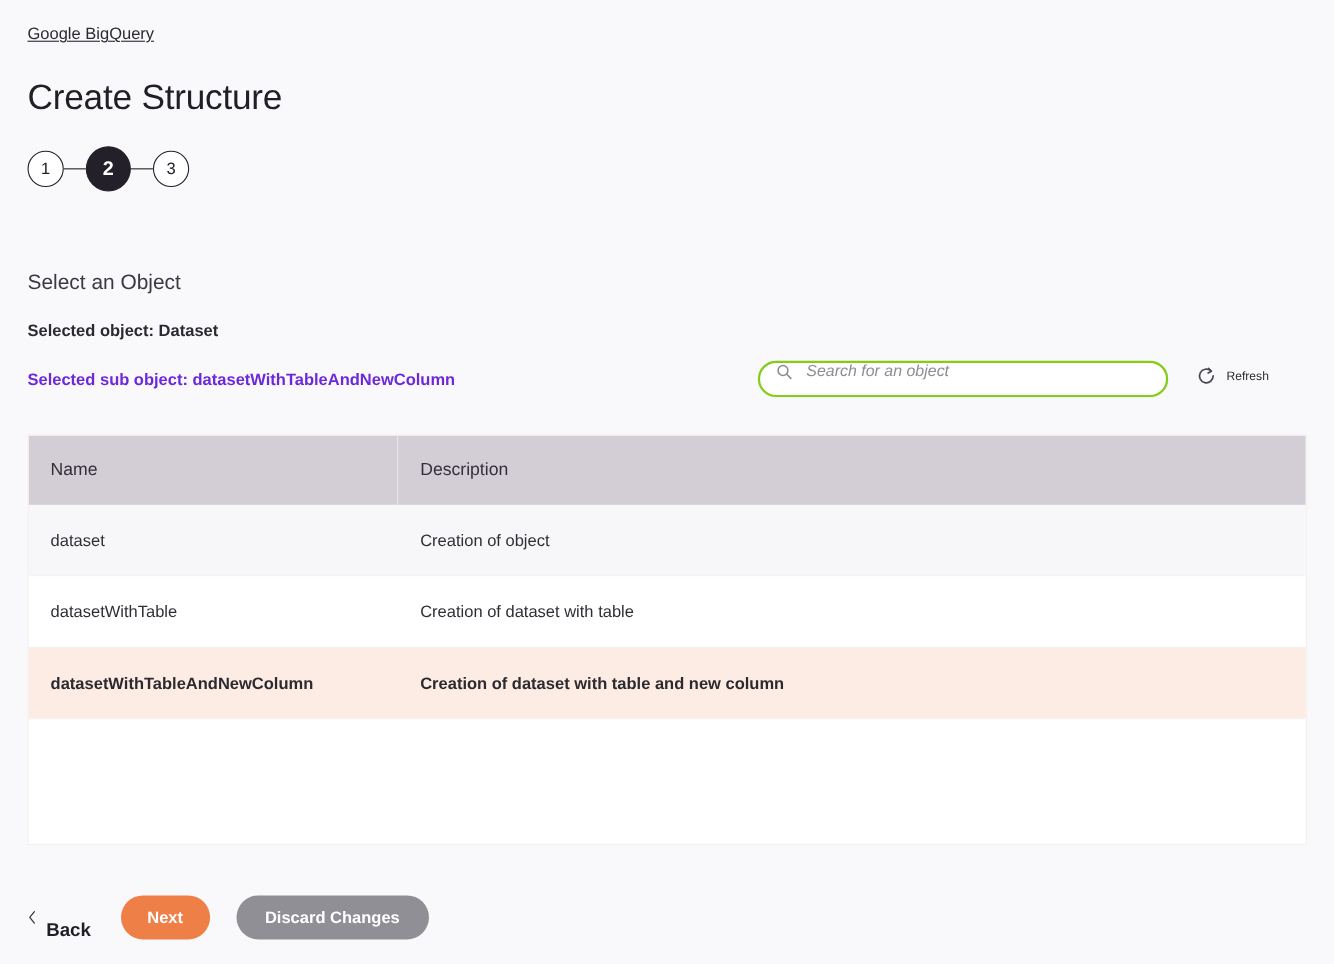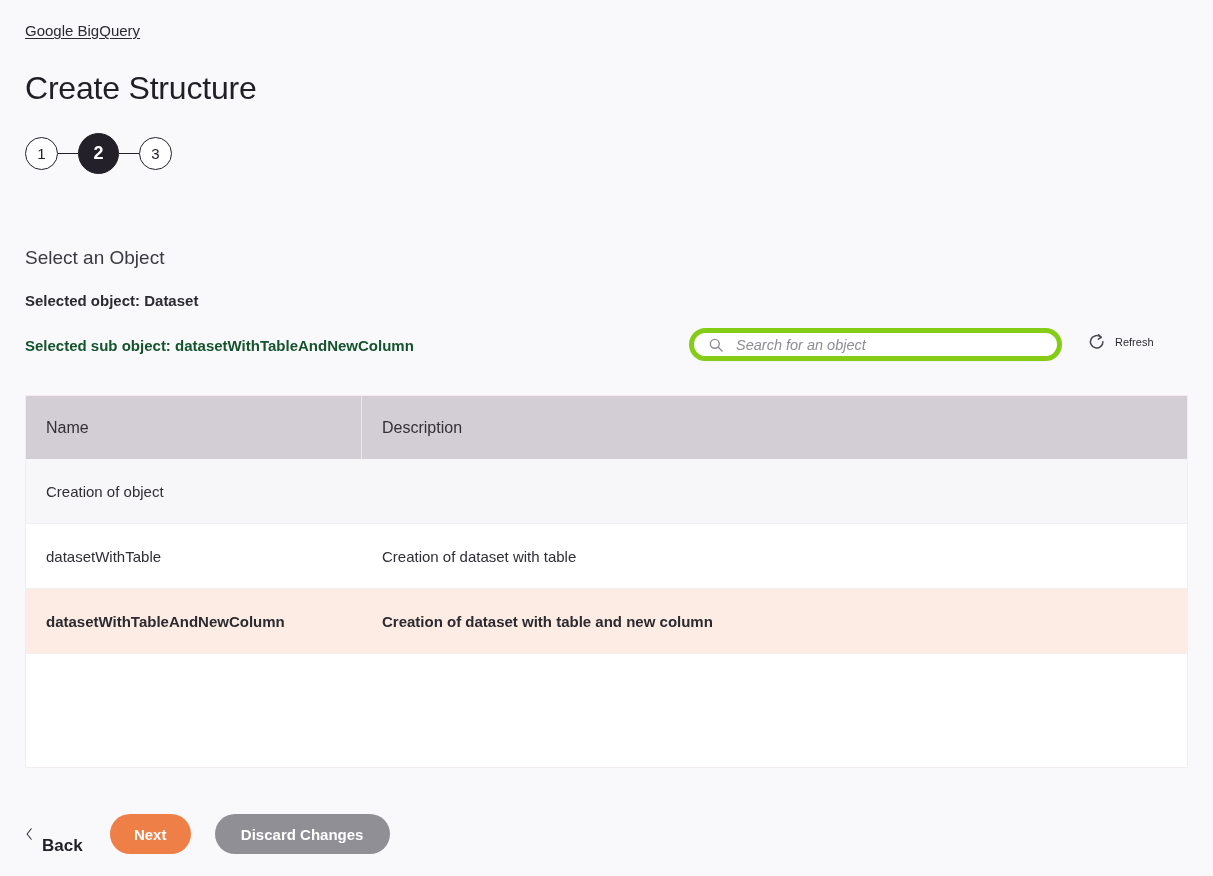--- a/index.html
+++ b/index.html
@@ -99,35 +99,35 @@
     font-size: 15px;
     font-weight: 700;
     color: #2b2a30;
   }
   .selected-sub-object {
     position: absolute;
     top: 337px;
     left: 25px;
     font-size: 15px;
     font-weight: 700;
-    color: #14532d;
+    color: #6d28d9;
   }
 
   
   .search-wrap {
     position: absolute;
     top: 328px;
     left: 689px;
     width: 373px;
     height: 33px;
     background: #ffffff;
-    border: 5px solid #84cc16;
+    border: 2px solid #84cc16;
     border-radius: 18px;
     display: flex;
-    align-items: center;
+    align-items: flex-start;
     padding: 0 14px;
     box-shadow: 0 1px 1px rgba(0,0,0,0.03);
   }
   .search-icon {
     width: 16px;
     height: 16px;
     flex: none;
     margin-right: 12px;
     color: #8b8a92;
   }
@@ -315,20 +315,21 @@
     <span class="refresh-label">Refresh</span>
   </button>
 
   <div class="table-wrap">
     <div class="t-row t-head">
       <div class="t-cell t-cell-name">Name</div>
       <div class="t-cell t-cell-desc">Description</div>
     </div>
 
     <div class="t-row t-body-row alt">
+      <div class="t-cell t-cell-name">dataset</div>
       <div class="t-cell t-cell-desc">Creation of object</div>
     </div>
     <div class="t-sep"></div>
 
     <div class="t-row t-body-row plain">
       <div class="t-cell t-cell-name">datasetWithTable</div>
       <div class="t-cell t-cell-desc">Creation of dataset with table</div>
     </div>
     <div class="t-sep"></div>
 

